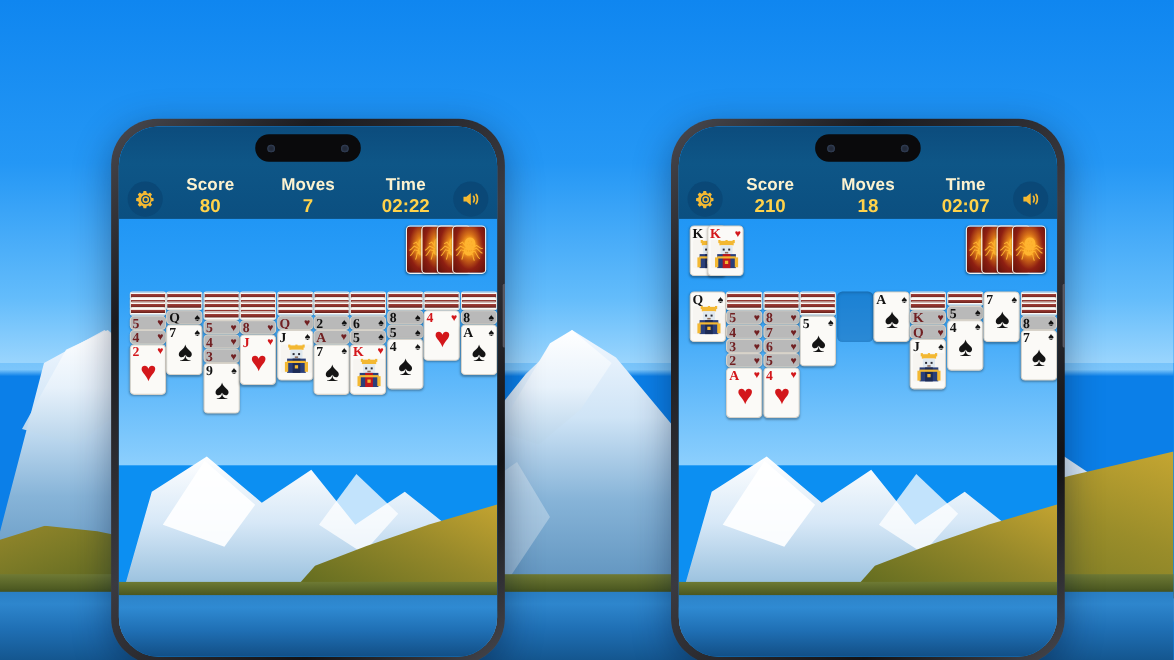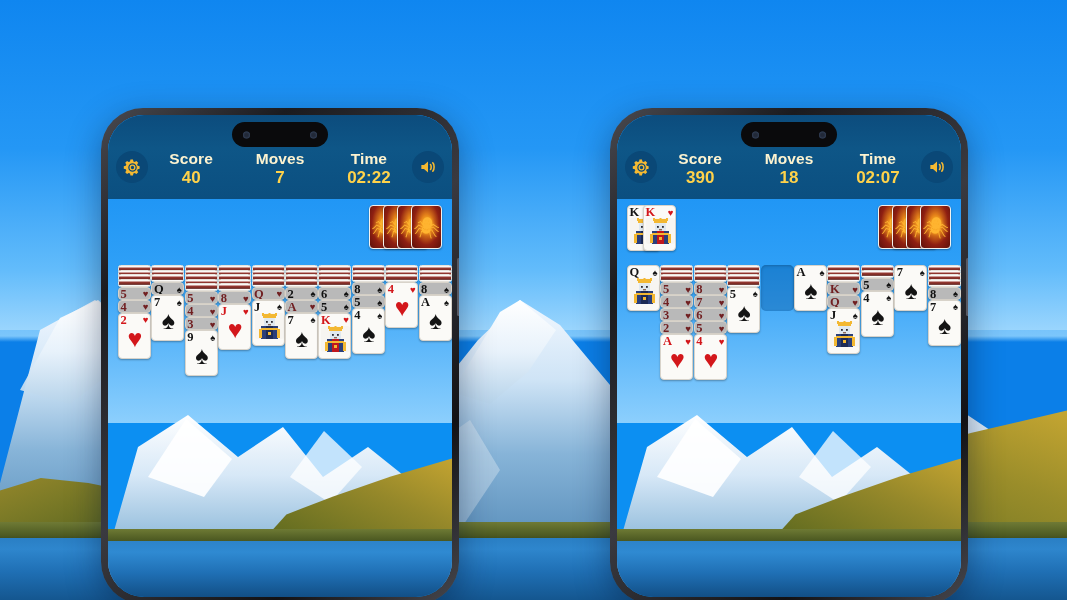--- a/index.html
+++ b/index.html
@@ -92,21 +92,21 @@
     position:absolute; left:50%; transform:translateX(-50%); top:7px;
     width:96px; height:25px; border-radius:13px;
     background:#0a0a0c; z-index:8;
   }
   .cam { position:absolute; top:50%; transform:translateY(-50%); width:7px;height:7px;
          border-radius:50%; background:#222938; box-shadow:inset 0 0 2px #4a6184; }
   .cam.a{ left:11px; } .cam.b{ right:11px; }
 
   .hdr-row {
     position:absolute; left:0; top:36px; width:100%; height:46px;
-    display:flex; align-items:flex-start; z-index:7;
+    display:flex; align-items:flex-end; z-index:7;
   }
   .icon-btn {
     width:32px; height:32px; border-radius:50%;
     background:#0a4877;
     display:flex; align-items:center; justify-content:center;
     flex:0 0 auto;
   }
   .icon-btn.gear { margin-left:8px; }
   .icon-btn.snd  { margin-right:8px; }
   .stats { flex:1 1 auto; display:flex; align-items:flex-start; justify-content:space-around; }
@@ -273,21 +273,21 @@
       <div class="hdr-row">
         <div class="icon-btn gear">
           <svg width="19" height="19" viewBox="0 0 24 24">
             <path fill="#f5b932" d="M12 8.2a3.8 3.8 0 100 7.6 3.8 3.8 0 000-7.6zm0 5.9a2.1 2.1 0 110-4.2 2.1 2.1 0 010 4.2z"></path>
             <path fill="#f5b932" d="M21 13.6v-3.2l-2.5-.5-.7-1.7 1.4-2.1-2.3-2.3-2.1 1.4-1.7-.7L12.6 2H9.4l-.5 2.5-1.7.7L5.1 3.8 2.8 6.1l1.4 2.1-.7 1.7L1 10.4v3.2l2.5.5.7 1.7-1.4 2.1 2.3 2.3 2.1-1.4 1.7.7.5 2.5h3.2l.5-2.5 1.7-.7 2.1 1.4 2.3-2.3-1.4-2.1.7-1.7 2.5-.5zM12 17.4a5.4 5.4 0 110-10.8 5.4 5.4 0 010 10.8z"></path>
           </svg>
         </div>
         <div class="stats">
           <div class="stat">
             <div class="lbl">Score</div>
-            <div class="val">40</div>
+            <div class="val">80</div>
           </div>
           <div class="stat">
             <div class="lbl">Moves</div>
             <div class="val">7</div>
           </div>
           <div class="stat">
             <div class="lbl">Time</div>
             <div class="val">02:22</div>
           </div>
         </div>
@@ -603,21 +603,21 @@
       <div class="hdr-row">
         <div class="icon-btn gear">
           <svg width="19" height="19" viewBox="0 0 24 24">
             <path fill="#f5b932" d="M12 8.2a3.8 3.8 0 100 7.6 3.8 3.8 0 000-7.6zm0 5.9a2.1 2.1 0 110-4.2 2.1 2.1 0 010 4.2z"></path>
             <path fill="#f5b932" d="M21 13.6v-3.2l-2.5-.5-.7-1.7 1.4-2.1-2.3-2.3-2.1 1.4-1.7-.7L12.6 2H9.4l-.5 2.5-1.7.7L5.1 3.8 2.8 6.1l1.4 2.1-.7 1.7L1 10.4v3.2l2.5.5.7 1.7-1.4 2.1 2.3 2.3 2.1-1.4 1.7.7.5 2.5h3.2l.5-2.5 1.7-.7 2.1 1.4 2.3-2.3-1.4-2.1.7-1.7 2.5-.5zM12 17.4a5.4 5.4 0 110-10.8 5.4 5.4 0 010 10.8z"></path>
           </svg>
         </div>
         <div class="stats">
           <div class="stat">
             <div class="lbl">Score</div>
-            <div class="val">390</div>
+            <div class="val">210</div>
           </div>
           <div class="stat">
             <div class="lbl">Moves</div>
             <div class="val">18</div>
           </div>
           <div class="stat">
             <div class="lbl">Time</div>
             <div class="val">02:07</div>
           </div>
         </div>

